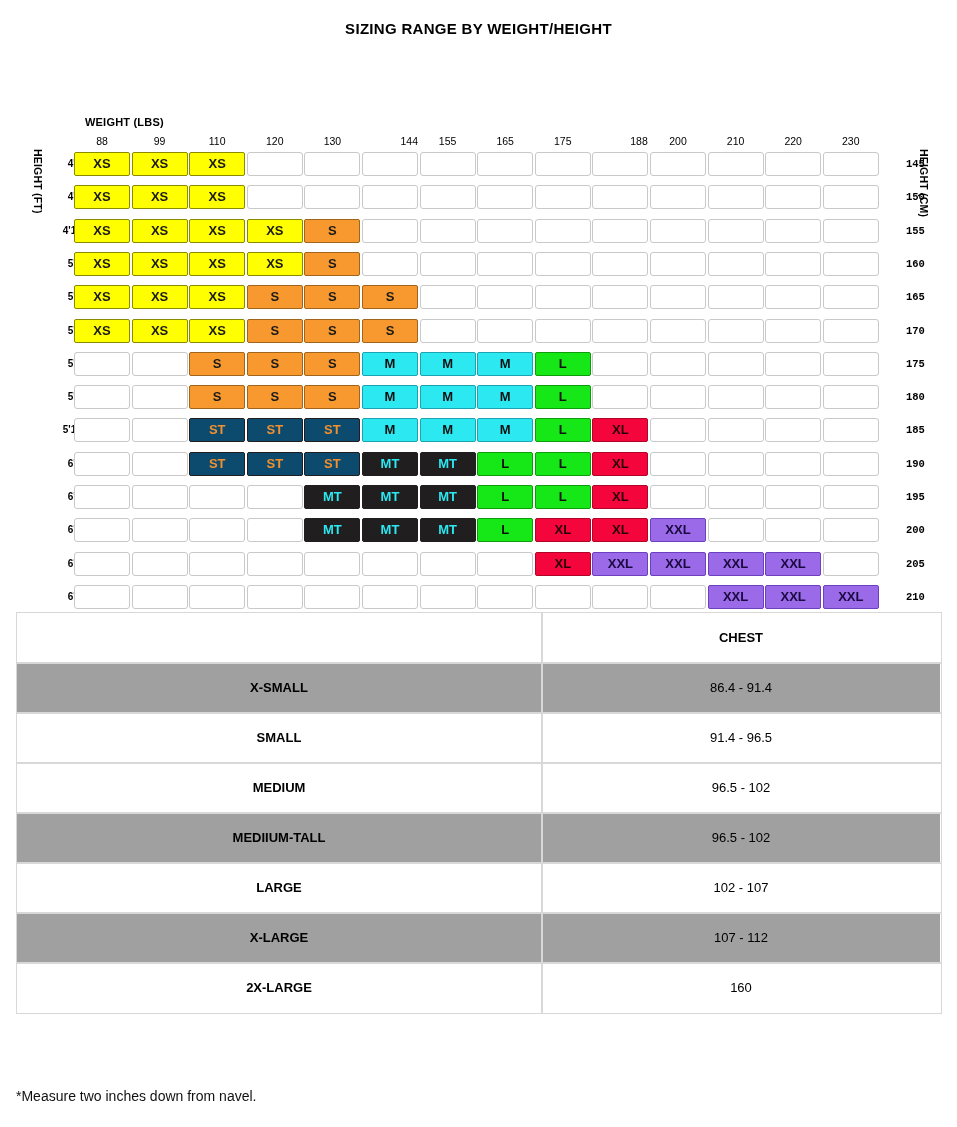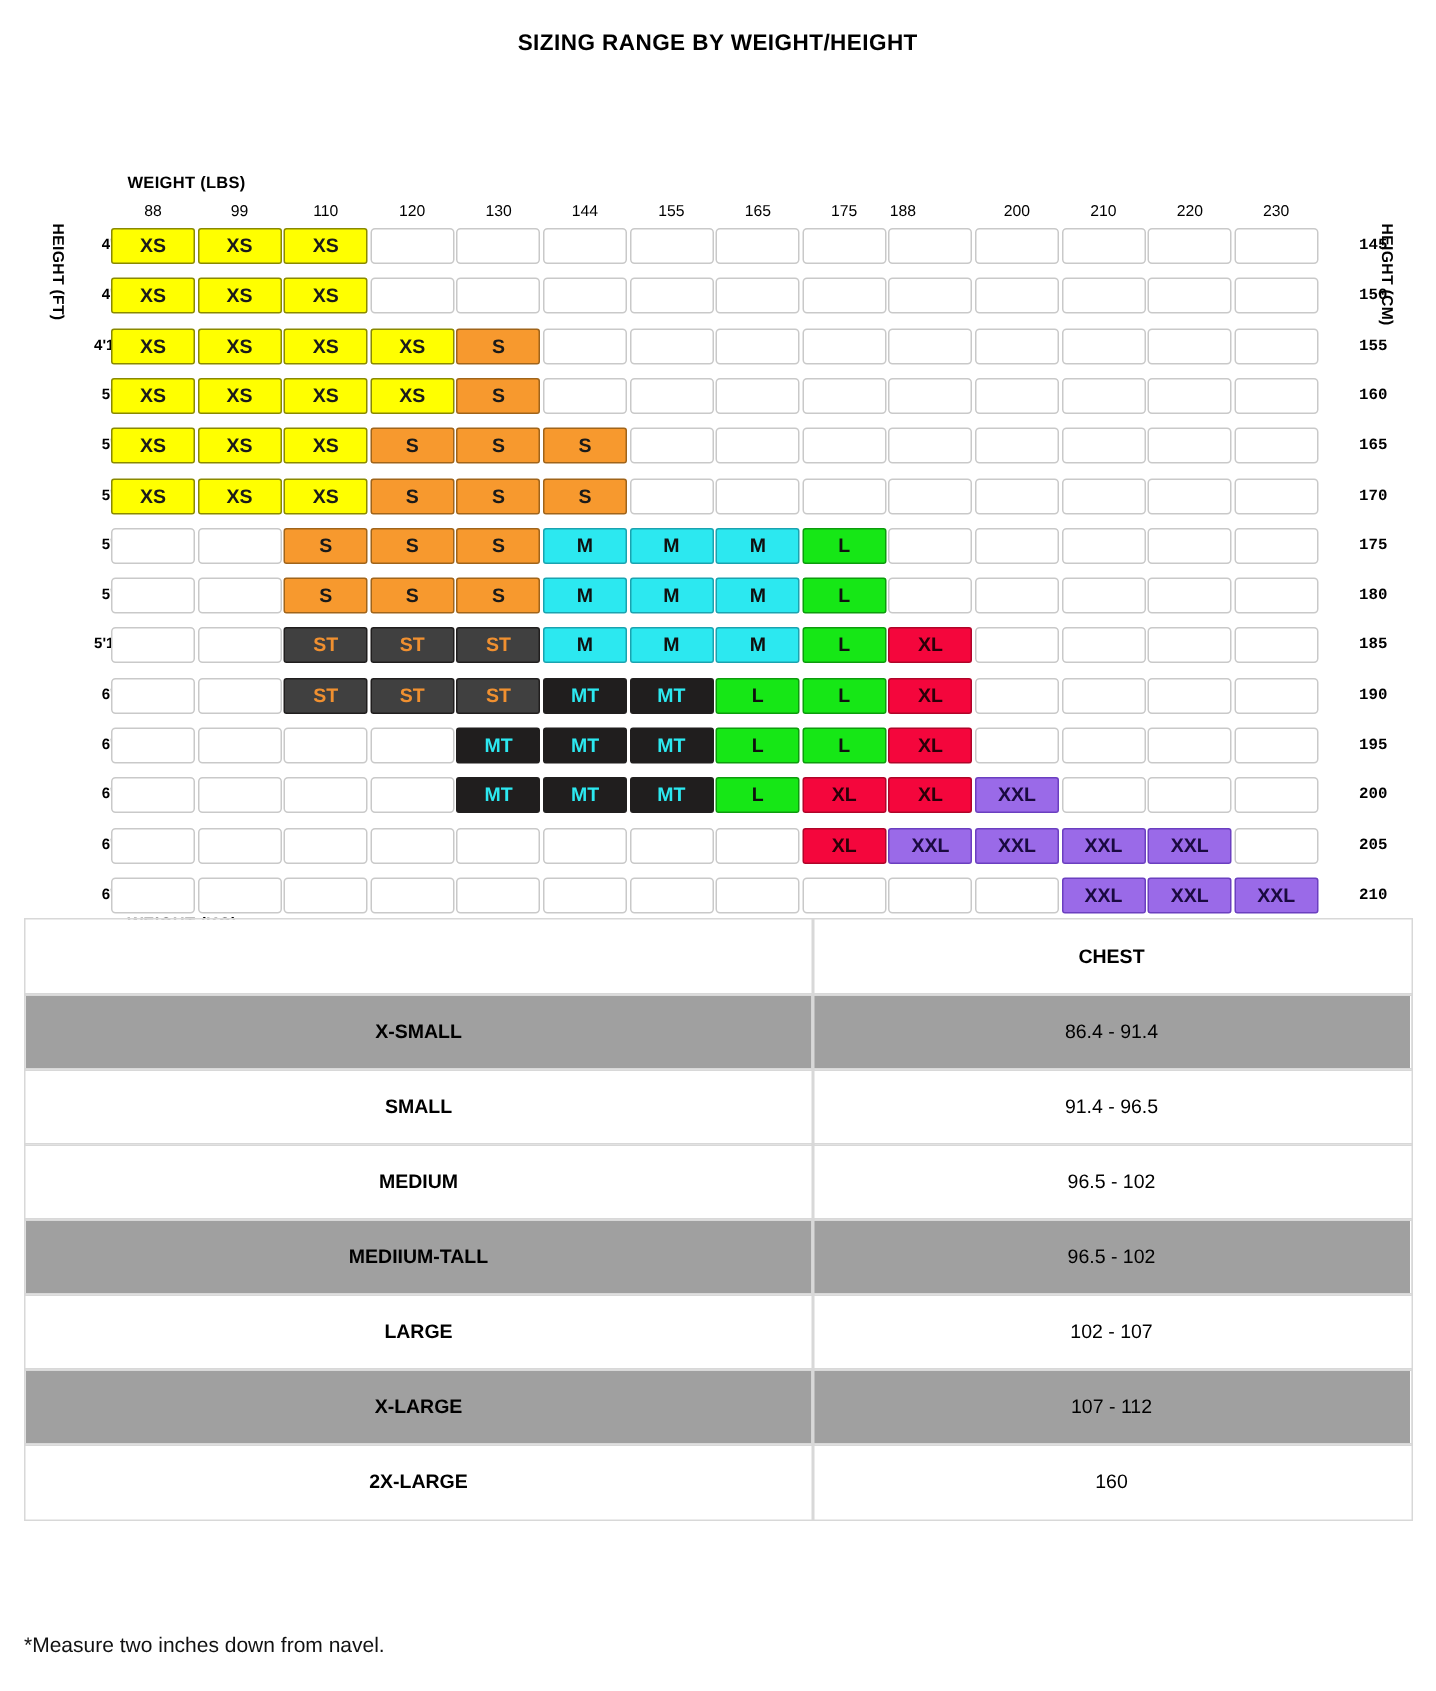--- a/index.html
+++ b/index.html
@@ -126,21 +126,21 @@
     font-size: 13px;
     font-weight: bold;
     line-height: 22px;
     text-align: center;
     color: transparent;
   }
   .cell.filled { border-width: 1px; border-radius: 2px; }
 
   .cell.XS  { background:#ffff00; border-color:#8a8a00; color:#1a1a1a; }
   .cell.S   { background:#f7992e; border-color:#a0641a; color:#1a1a1a; }
-  .cell.ST  { background:#404040; border-color:#201e1e; color:#f09030; }
+  .cell.ST  { background:#0c4a6e; border-color:#201e1e; color:#f09030; }
   .cell.M   { background:#2ce8f0; border-color:#1aa3b0; color:#101010; }
   .cell.MT  { background:#201e1e; border-color:#201e1e; color:#2ce8f0; }
   .cell.L   { background:#16e716; border-color:#0c9c0c; color:#101010; }
   .cell.XL  { background:#f4063c; border-color:#b00429; color:#2a0008; }
   .cell.XXL { background:#9a6ae8; border-color:#6b3fc0; color:#1a0a40; }
 
   
   #chest-table-wrap {
     position: absolute;
     left: 16px;
@@ -190,25 +190,25 @@
   <div id="weight-kg-label">WEIGHT (KG)</div>
   <div id="height-ft-label">HEIGHT (FT)</div>
   <div id="height-cm-label">HEIGHT (CM)</div>
 
   <div class="axis-row" id="lbs-axis">
       <div class="axis-tick" style="left: 74px;">88</div>
       <div class="axis-tick" style="left: 131.6px;">99</div>
       <div class="axis-tick" style="left: 189.2px;">110</div>
       <div class="axis-tick" style="left: 246.8px;">120</div>
       <div class="axis-tick" style="left: 304.4px;">130</div>
-      <div class="axis-tick" style="left: 362px;">144</div>
+      <div class="axis-tick" style="left: 362px; text-align: right;">144</div>
       <div class="axis-tick" style="left: 419.6px;">155</div>
       <div class="axis-tick" style="left: 477.2px;">165</div>
       <div class="axis-tick" style="left: 534.8px;">175</div>
-      <div class="axis-tick" style="left: 574px;">188</div>
+      <div class="axis-tick" style="left: 611px;">188</div>
       <div class="axis-tick" style="left: 650px;">200</div>
       <div class="axis-tick" style="left: 707.6px;">210</div>
       <div class="axis-tick" style="left: 765.2px;">220</div>
       <div class="axis-tick" style="left: 822.8px;">230</div>
     </div>
   <div class="axis-row" id="kg-axis">
       <div class="axis-tick" style="left: 74px;">40</div>
       <div class="axis-tick" style="left: 131.6px;">45</div>
       <div class="axis-tick" style="left: 189.2px;">50</div>
       <div class="axis-tick" style="left: 246.8px;">55</div>

